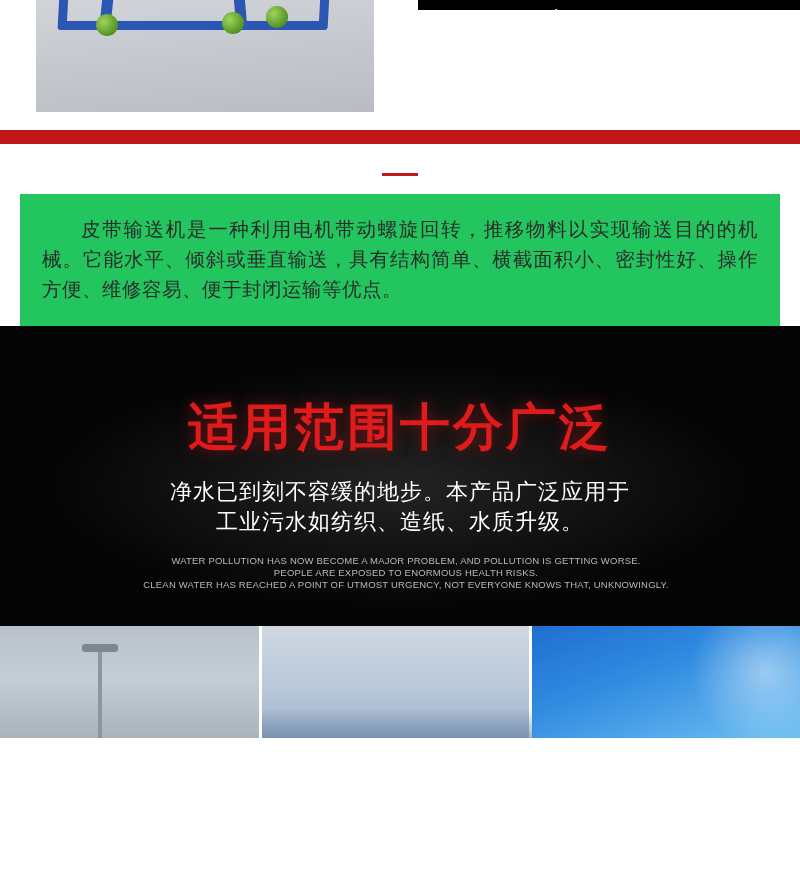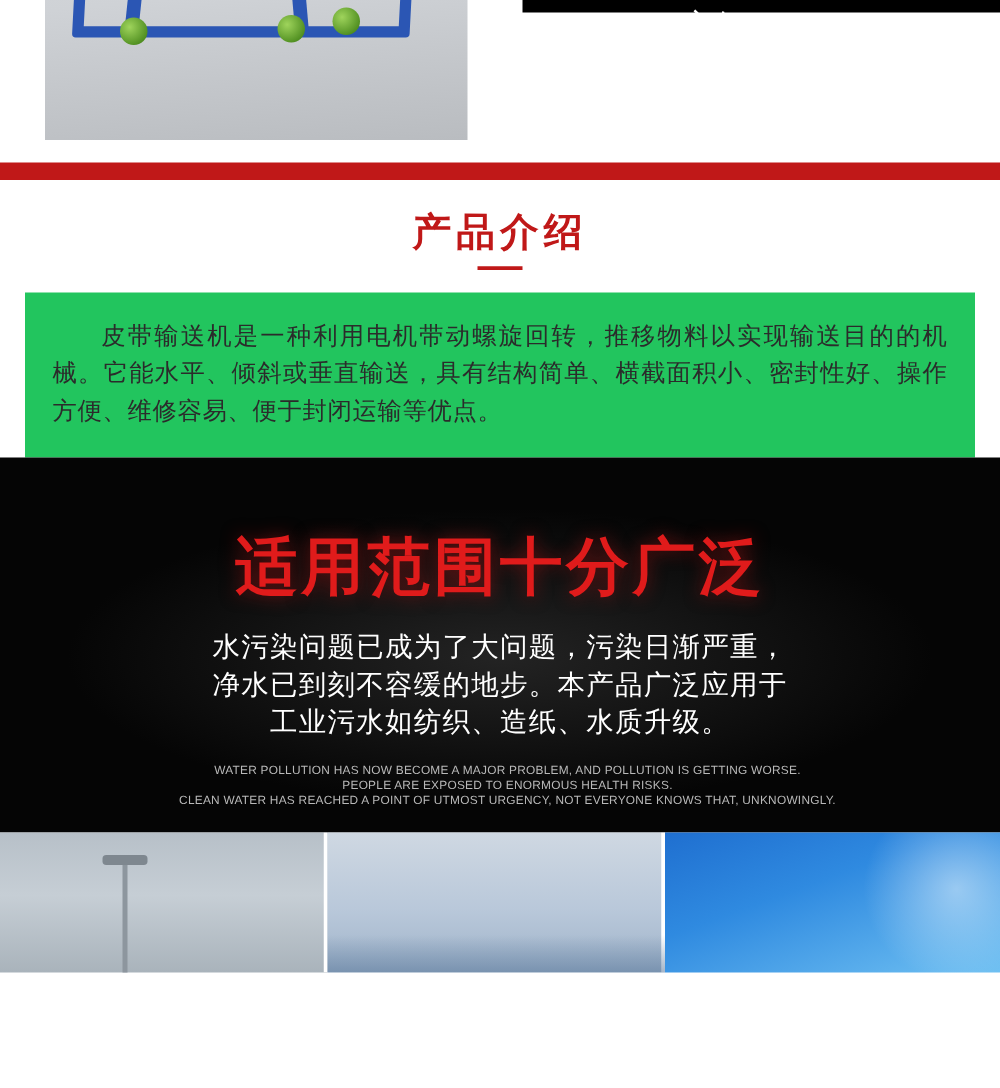--- a/index.html
+++ b/index.html
@@ -168,21 +168,21 @@
     margin-left: -350px;
     background: radial-gradient(ellipse at center, rgba(60,60,60,0.55) 0%, rgba(10,10,10,0) 70%);
   }
   .scope-title {
     position: relative;
     text-align: center;
     color: #e01b1b;
     font-size: 50px;
     font-weight: bold;
     letter-spacing: 3px;
-    padding-top: 54px;
+    padding-top: 68px;
     text-shadow: 0 0 14px rgba(190,20,20,0.55);
   }
   .scope-sub {
     position: relative;
     text-align: center;
     color: #ffffff;
     font-size: 22px;
     line-height: 30px;
     margin-top: 16px;
     letter-spacing: 1px;
@@ -280,33 +280,31 @@
   </div>
 
   <div class="top-text">排泥效果好。构造简单、不易堵塞、维修方便。</div>
 </div>
 
 <div class="red-band">
   <div class="notch"></div>
 </div>
 
 <div class="intro-section">
-  <div class="intro-title">产品介绍</div>
   <div class="intro-underline"></div>
 
   <div class="intro-box">
     <p class="intro-para">皮带输送机是一种利用电机带动螺旋回转，推移物料以实现输送目的的机械。它能水平、倾斜或垂直输送，具有结构简单、横截面积小、密封性好、操作方便、维修容易、便于封闭运输等优点。</p>
   </div>
 </div>
 
 <div class="black-section">
   <div class="black-glow"></div>
   <div class="scope-title">适用范围十分广泛</div>
   <div class="scope-sub">
-    <div>水污染问题已成为了大问题，污染日渐严重，</div>
     <div>净水已到刻不容缓的地步。本产品广泛应用于</div>
     <div>工业污水如纺织、造纸、水质升级。</div>
   </div>
   <div class="scope-en">
     <div>WATER POLLUTION HAS NOW BECOME A MAJOR PROBLEM, AND POLLUTION IS GETTING WORSE.</div>
     <div>PEOPLE ARE EXPOSED TO ENORMOUS HEALTH RISKS.</div>
     <div>CLEAN WATER HAS REACHED A POINT OF UTMOST URGENCY, NOT EVERYONE KNOWS THAT, UNKNOWINGLY.</div>
   </div>
 </div>
 

